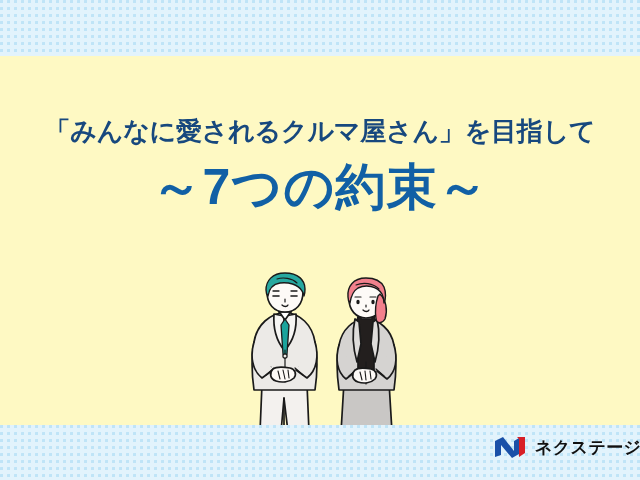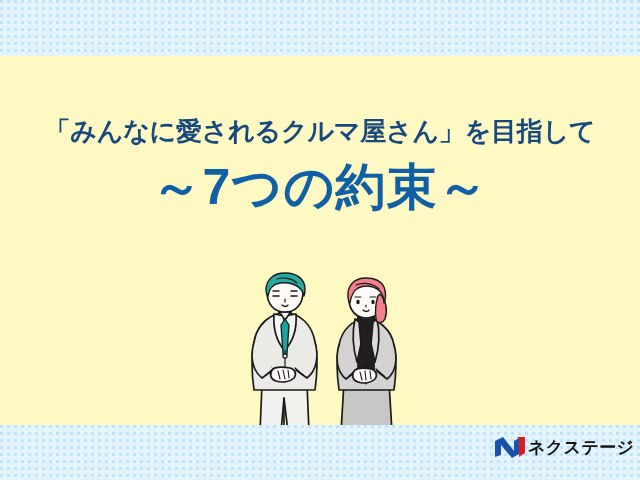--- a/index.html
+++ b/index.html
@@ -82,20 +82,21 @@
     height: 160px;
   }
 
   
   .logo {
     position: absolute;
     left: 494px;
     top: 436px;
     display: flex;
     align-items: center;
+    gap: 7px;
     justify-content: center;
   }
   .logo__mark {
     display: block;
     width: 34px;
     height: 23px;
   }
   .logo__wordmark {
     color: #101010;
     font-size: 17px;

